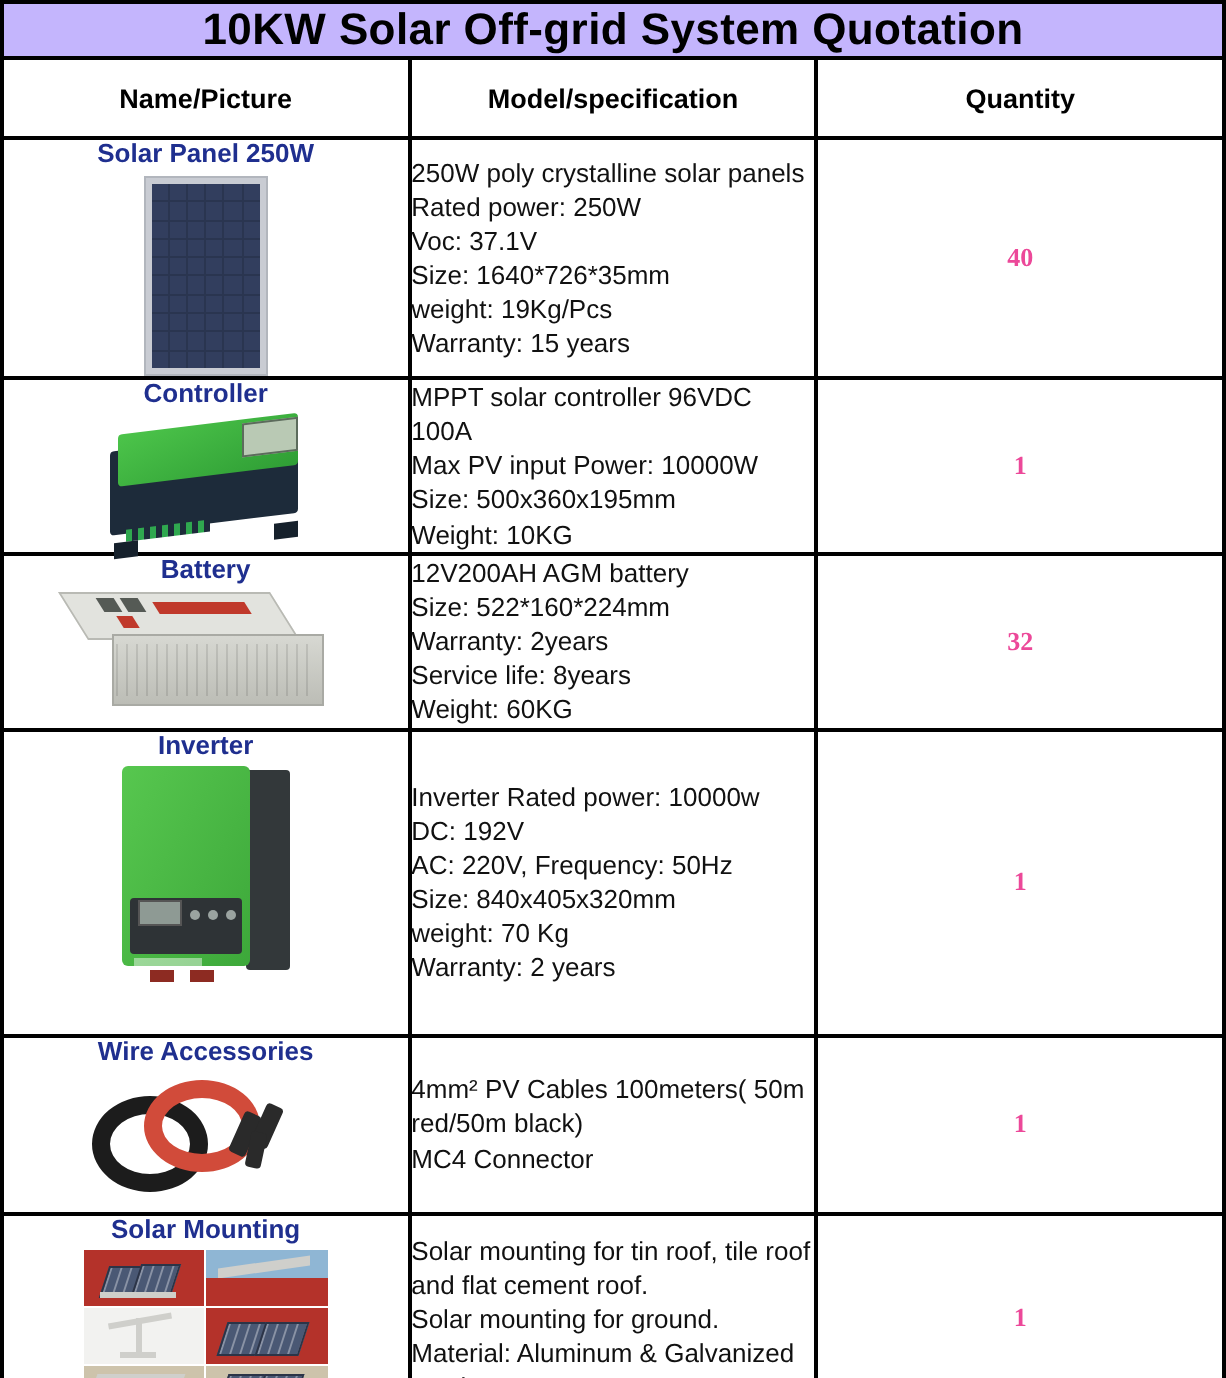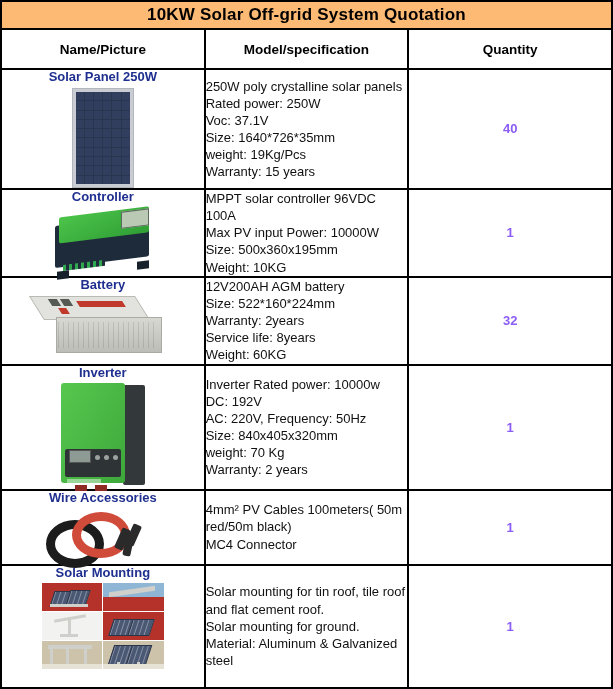--- a/index.html
+++ b/index.html
@@ -19,23 +19,23 @@
     border-collapse: collapse;
     table-layout: fixed;
     box-sizing: border-box;
   }
   .quote-table td, .quote-table th {
     border: 2px solid #000000;
     box-sizing: border-box;
     padding: 0;
   }
   .title-cell {
-    background: #fdba74;
+    background: #c4b5fd;
     text-align: center;
-    font-size: 17px;
+    font-size: 22px;
     font-weight: bold;
     color: #000000;
     height: 28px;
     letter-spacing: 0.2px;
   }
   .col-head {
     text-align: center;
     font-size: 13.5px;
     font-weight: bold;
     color: #000000;
@@ -72,21 +72,22 @@
     color: #111111;
     line-height: 1.32;
     border-radius: 13px;
   }
   .spec-line { white-space: normal; }
   .qty-cell {
     text-align: center;
     vertical-align: middle;
     font-size: 13px;
     font-weight: bold;
-    color: #8b5cf6;
+    color: #ec4899;
+    font-family: Liberation Serif, serif;
   }
 
   
   .panel-art {
     width: 62px; height: 100px;
     background: #c9ccd3;
     border: 1px solid #b2b6bd;
     padding: 3px;
     box-sizing: border-box;
   }
@@ -404,21 +405,21 @@
     <td class="spec-cell">
       <div class="spec-line">12V200AH AGM battery</div>
       <div class="spec-line">Size: 522*160*224mm</div>
       <div class="spec-line">Warranty: 2years</div>
       <div class="spec-line">Service life: 8years</div>
       <div class="spec-line">Weight:  60KG</div>
     </td>
     <td class="qty-cell">32</td>
   </tr>
 
-  <tr style="height:125px;">
+  <tr style="height:153px;">
     <td class="name-cell">
       <span class="prod-label">Inverter</span>
       <span class="pic-wrap">
         <span class="inv-art">
           <span class="inv-side"></span>
           <span class="inv-front"></span>
           <span class="inv-dark"></span>
           <span class="inv-lcd"></span>
           <span class="inv-btn" style="left:34px;"></span>
           <span class="inv-btn" style="left:43px;"></span>
@@ -433,21 +434,21 @@
       <div class="spec-line">Inverter Rated power: 10000w</div>
       <div class="spec-line">DC: 192V</div>
       <div class="spec-line">AC: 220V,  Frequency: 50Hz</div>
       <div class="spec-line">Size: 840x405x320mm</div>
       <div class="spec-line">weight: 70 Kg</div>
       <div class="spec-line">Warranty: 2 years</div>
     </td>
     <td class="qty-cell">1</td>
   </tr>
 
-  <tr style="height:75px;margin-top:20px;">
+  <tr style="height:89px;margin-top:20px;">
     <td class="name-cell">
       <span class="prod-label">Wire Accessories</span>
       <span class="pic-wrap">
         <span class="wire-art">
           <span class="coil coil-black"></span>
           <span class="coil coil-red"></span>
           <span class="mc4" style="left:78px; top:20px; width:9px; height:22px; transform:rotate(24deg);"></span>
           <span class="mc4" style="left:89px; top:16px; width:9px; height:22px; transform:rotate(24deg);"></span>
           <span class="mc4" style="left:84px; top:30px; width:8px; height:18px; transform:rotate(12deg);"></span>
         </span>

